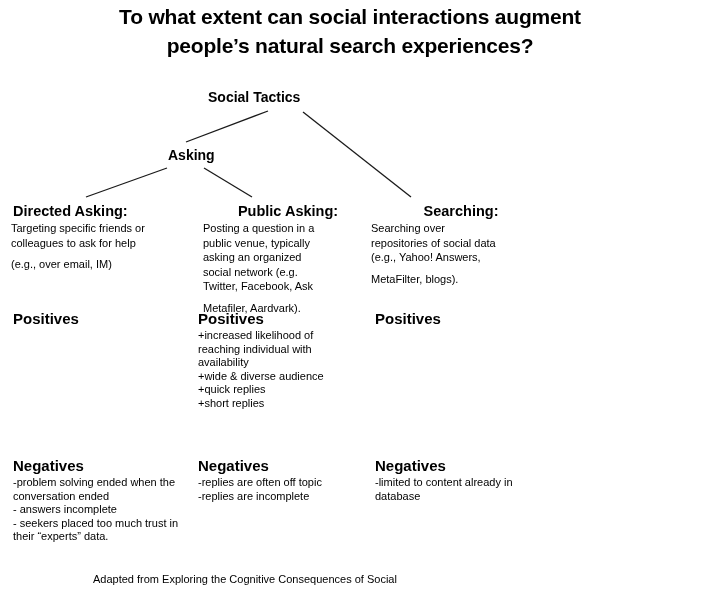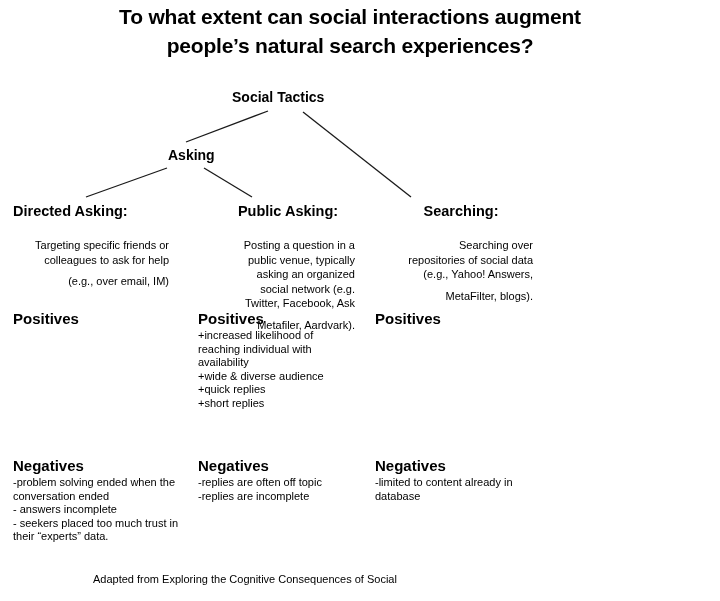--- a/index.html
+++ b/index.html
@@ -38,42 +38,42 @@
     width: 720px;
     height: 601px;
     pointer-events: none;
   }
   .tree-node {
     position: absolute;
     font-size: 14px;
     font-weight: bold;
     white-space: nowrap;
   }
-  #node-social-tactics { left: 232px; top: 89px; }
+  #node-social-tactics { left: 208px; top: 89px; }
   #node-asking { left: 168px; top: 147px; }
 
   
   .col { position: absolute; }
   #col-directed { left: 11px;  top: 202px; width: 176px; }
   #col-public   { left: 203px; top: 202px; width: 170px; }
   #col-searching{ left: 371px; top: 202px; width: 180px; }
 
   .col-head {
     font-size: 14.5px;
     font-weight: bold;
     text-align: center;
     line-height: 18px;
     margin: 0 0 1px 0;
   }
   #col-directed .col-head { text-align: left; padding-left: 2px; }
   .col-desc {
     font-size: 11px;
     line-height: 14.5px;
-    text-align: right;
-    margin: 18px;
+    text-align: left;
+    margin: 0;
   }
   .col-desc .gap { display: block; height: 7px; }
 
   
   .block { position: absolute; }
   .block-head {
     font-size: 15px;
     font-weight: bold;
     line-height: 19px;
     margin: 0 0 1px 0;

